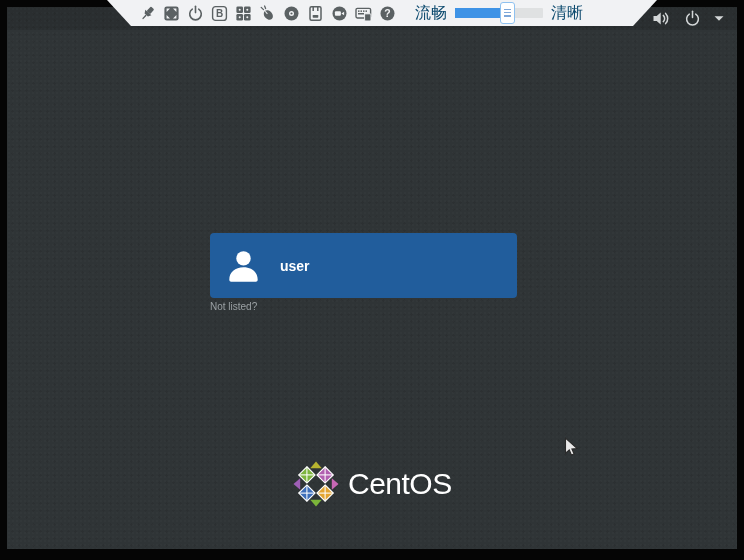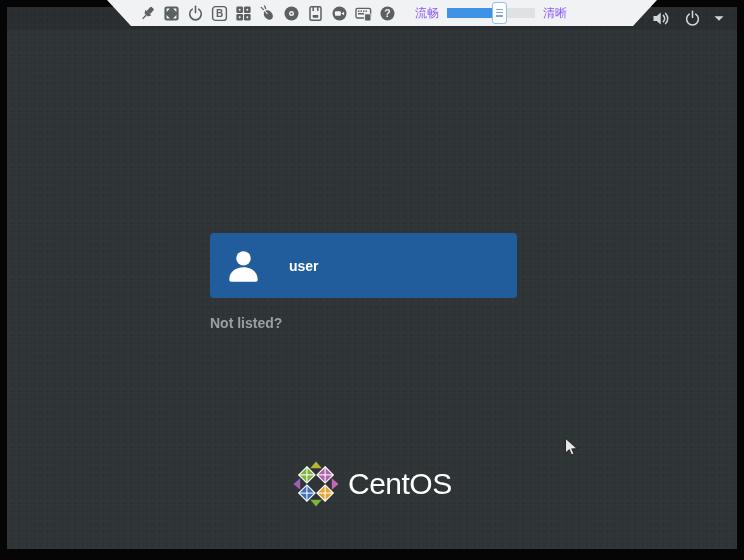--- a/index.html
+++ b/index.html
@@ -17,31 +17,31 @@
           background:rgba(0,0,0,.10);display:flex;justify-content:flex-end;align-items:center;
           padding-right:13px;gap:13px;}
   .sysbar .sico{display:flex;align-items:center;justify-content:center;cursor:default;}
   
   .toolbar{position:absolute;left:107px;top:0;width:550px;height:26px;background:#f1f2f4;
            clip-path:polygon(0 0,550px 0,526px 26px,24px 26px);
            display:flex;align-items:center;padding-left:32px;color:#5b6163;}
   .tbtn{width:17px;height:17px;margin-right:7px;display:flex;align-items:center;justify-content:center;cursor:pointer;}
   .tbtn svg{display:block;}
   .quality{display:flex;align-items:center;margin-left:12px;}
-  .qlabel{font-size:12px;color:#8b5cf6;line-height:1;white-space:nowrap;}
+  .qlabel{font-size:16px;color:#0c4a6e;line-height:1;white-space:nowrap;}
   .track{position:relative;width:88px;height:10px;background:#dfe1e2;margin:0 8px;border-radius:1px;}
   .fill{position:absolute;left:0;top:0;height:100%;background:#3e93e6;}
   .handle{position:absolute;top:-6px;width:15px;height:22px;background:#fff;border:1px solid #8fc1ef;
           border-radius:3px;display:flex;align-items:center;justify-content:center;cursor:grab;}
   .grip{width:7px;height:8px;background:repeating-linear-gradient(to bottom,#7da7d9 0 1.2px,transparent 1.2px 3.2px);}
   
   .userbox{position:absolute;left:210px;top:233px;width:307px;height:65px;background:#215d9c;
            border-radius:4px;display:flex;align-items:center;padding-left:15px;cursor:pointer;}
-  .username{color:#fff;font-size:14px;font-weight:bold;margin-left:27px;}
-  .notlisted{position:absolute;left:210px;top:315px;color:#9aa0a3;font-size:14px;font-weight:bold;cursor:pointer;}
+  .username{color:#fff;font-size:14px;font-weight:bold;margin-left:18px;}
+  .notlisted{position:absolute;left:210px;top:301px;color:#9aa0a3;font-size:10px;font-weight:normal;cursor:pointer;}
   
   .brand{position:absolute;left:293px;top:461px;display:flex;align-items:center;gap:9px;}
   .wordmark{color:#fff;font-size:30px;font-weight:normal;letter-spacing:-.5px;line-height:46px;}
   
   .cursor{position:absolute;left:564px;top:437px;pointer-events:none;}
 </style>
 </head>
 <body>
 
 <div class="stage">

